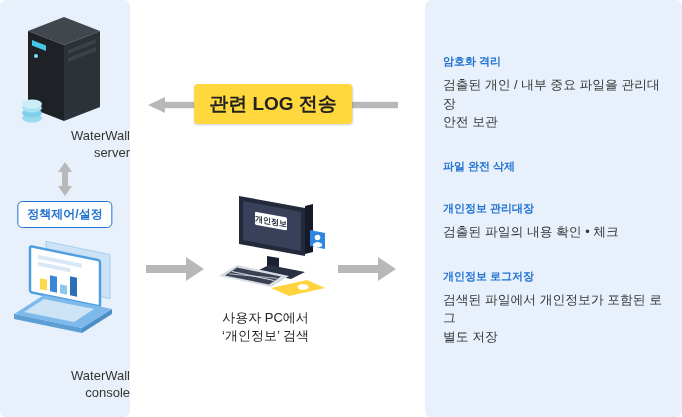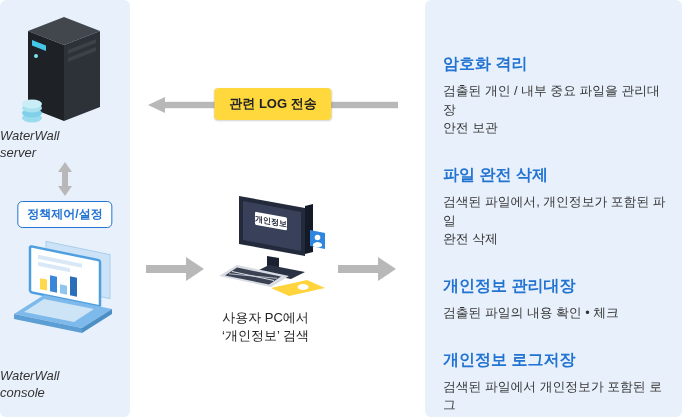--- a/index.html
+++ b/index.html
@@ -11,49 +11,49 @@
     overflow:hidden;
   }
   .panel {
     position:absolute; top:0; bottom:0;
     background:var(--panel-bg,#e8f1fb);
     border-radius:6px;
   }
   .panel.left  { left:0; width:130px; }
   .panel.right { left:425px; width:257px; padding:54px 14px 0 18px; }
   .abs { position:absolute; }
-  .center-text { text-align:left;font-style:italic; }
+  .center-text { text-align:right; }
   .label {
     font-size:13px; color:var(--text-dark,#333);
     line-height:1.3; white-space:pre-line; font-weight:500;
   }
   .policy-box {
     position:absolute; top:201px; left:50%; transform:translateX(-50%);
     background:#fff;
     border:1px solid var(--accent-blue,#2273d2);
     color:var(--accent-blue,#2273d2);
     font-weight:bold; font-size:12px;
     padding:4px 9px; border-radius:5px; white-space:nowrap;
   }
   .badge {
     position:absolute; left:273px; top:104px; transform:translate(-50%,-50%);
     background:var(--badge-yellow,#ffd83d);
-    color:#222; font-weight:bold; font-size:13px;
+    color:#222; font-weight:bold; font-size:19px;
     padding:7px 15px; border-radius:4px; white-space:nowrap;
     box-shadow:0 1px 2px rgba(0,0,0,.18);
   }
   .pc-caption {
     position:absolute; left:178px; top:309px; width:175px;
     text-align:center; font-size:13px; font-weight:normal;
     color:var(--caption-dark,#222); line-height:1.4; white-space:pre-line;
   }
   .item { margin-bottom:27px; }
   .item-title {
     color:var(--accent-blue,#2273d2); font-weight:bold;
-    font-size:16px; margin-bottom:7px;
+    font-size:11px; margin-bottom:7px;
   }
   .item-desc {
     font-size:12.8px; color:var(--text-dark,#333);
     line-height:1.46; white-space:pre-line;
   }
   .arrow rect, .arrow polygon { fill:var(--arrow-gray,#b8b8b8); }
 </style>
 </head>
 <body>
 
@@ -167,22 +167,20 @@
 ‘개인정보’ 검색</div>
 
 <div class="panel right">
   <div class="item">
     <div class="item-title">암호화 격리</div>
     <div class="item-desc">검출된 개인 / 내부 중요 파일을 관리대장
 안전 보관</div>
   </div>
   <div class="item">
     <div class="item-title">파일 완전 삭제</div>
-    <div class="item-desc">검색된 파일에서, 개인정보가 포함된 파일
-완전 삭제</div>
   </div>
   <div class="item">
     <div class="item-title">개인정보 관리대장</div>
     <div class="item-desc">검출된 파일의 내용 확인 • 체크</div>
   </div>
   <div class="item">
     <div class="item-title">개인정보 로그저장</div>
     <div class="item-desc">검색된 파일에서 개인정보가 포함된 로그
 별도 저장</div>
   </div>

